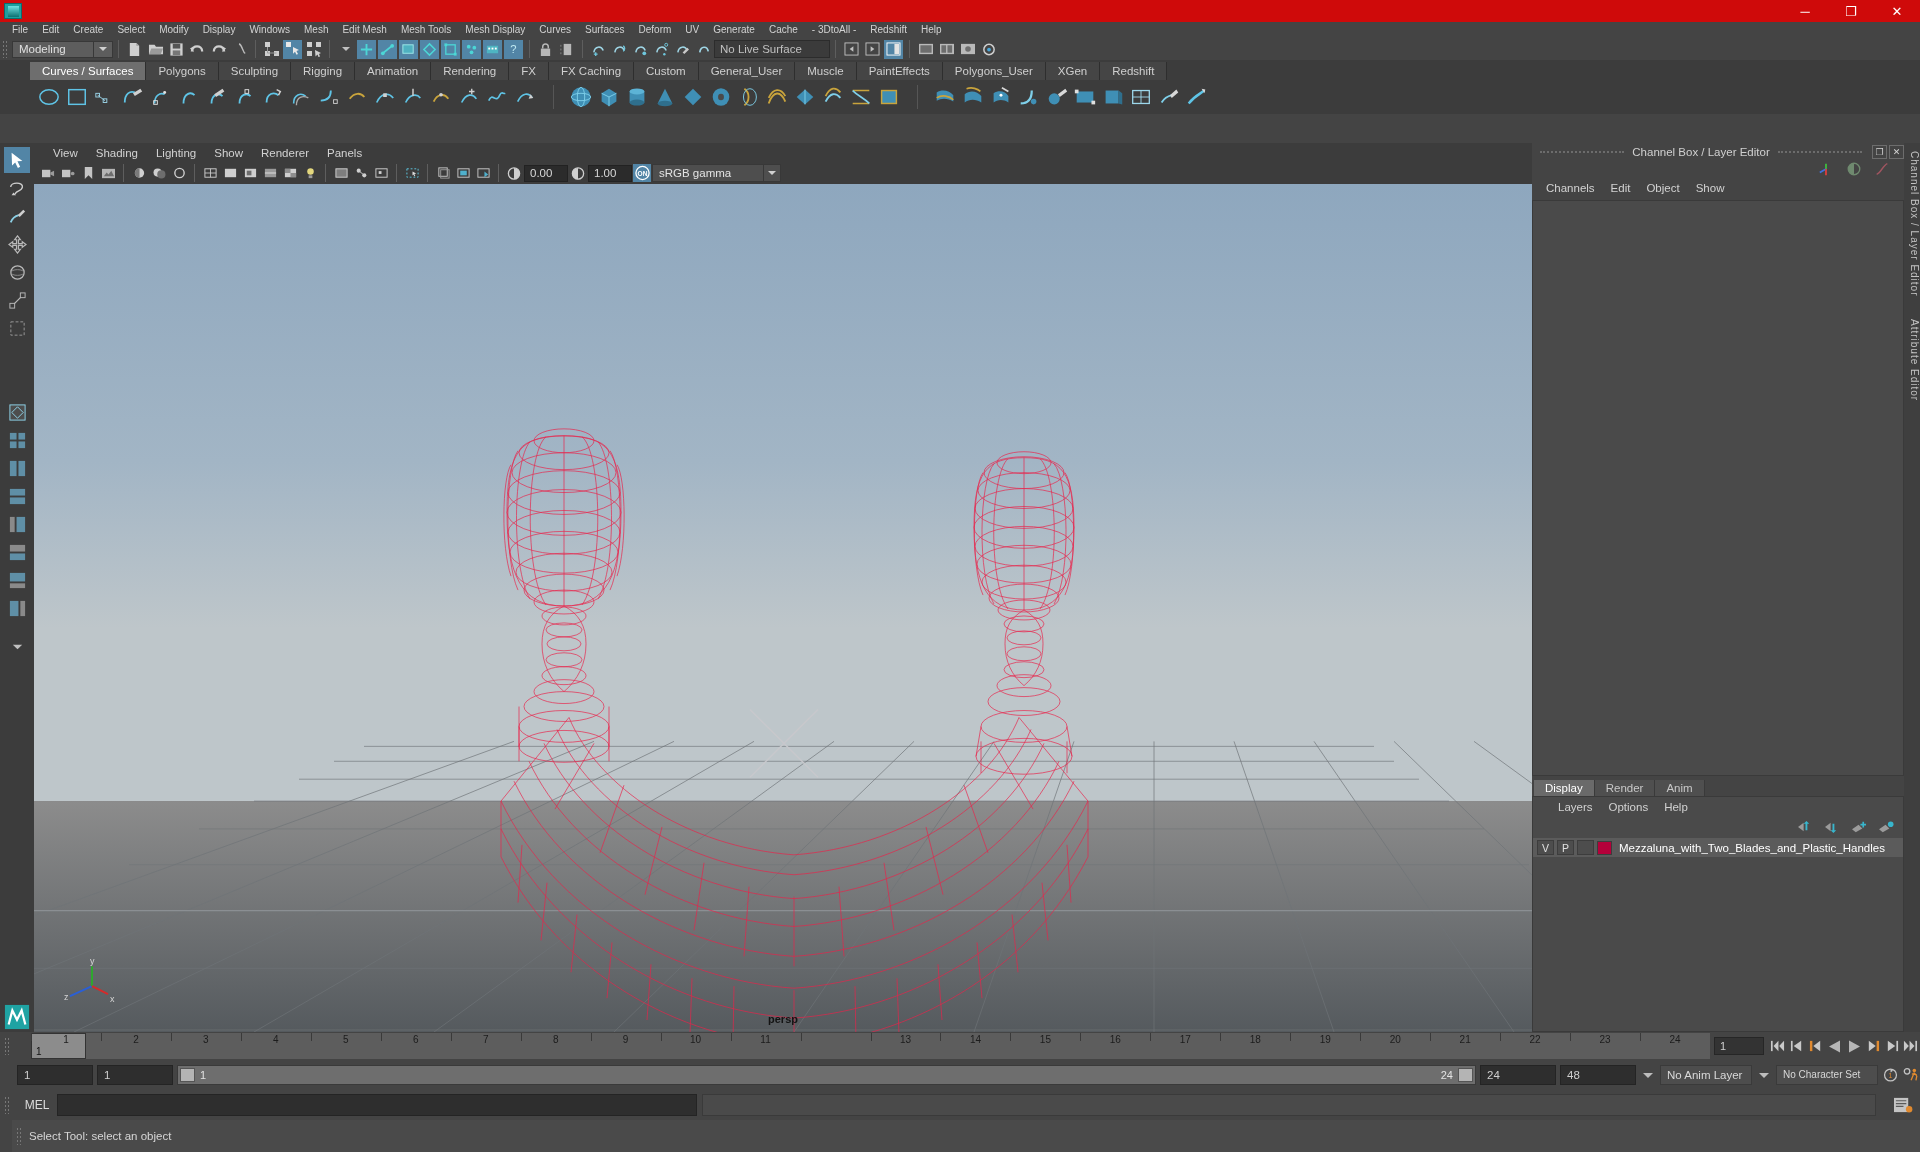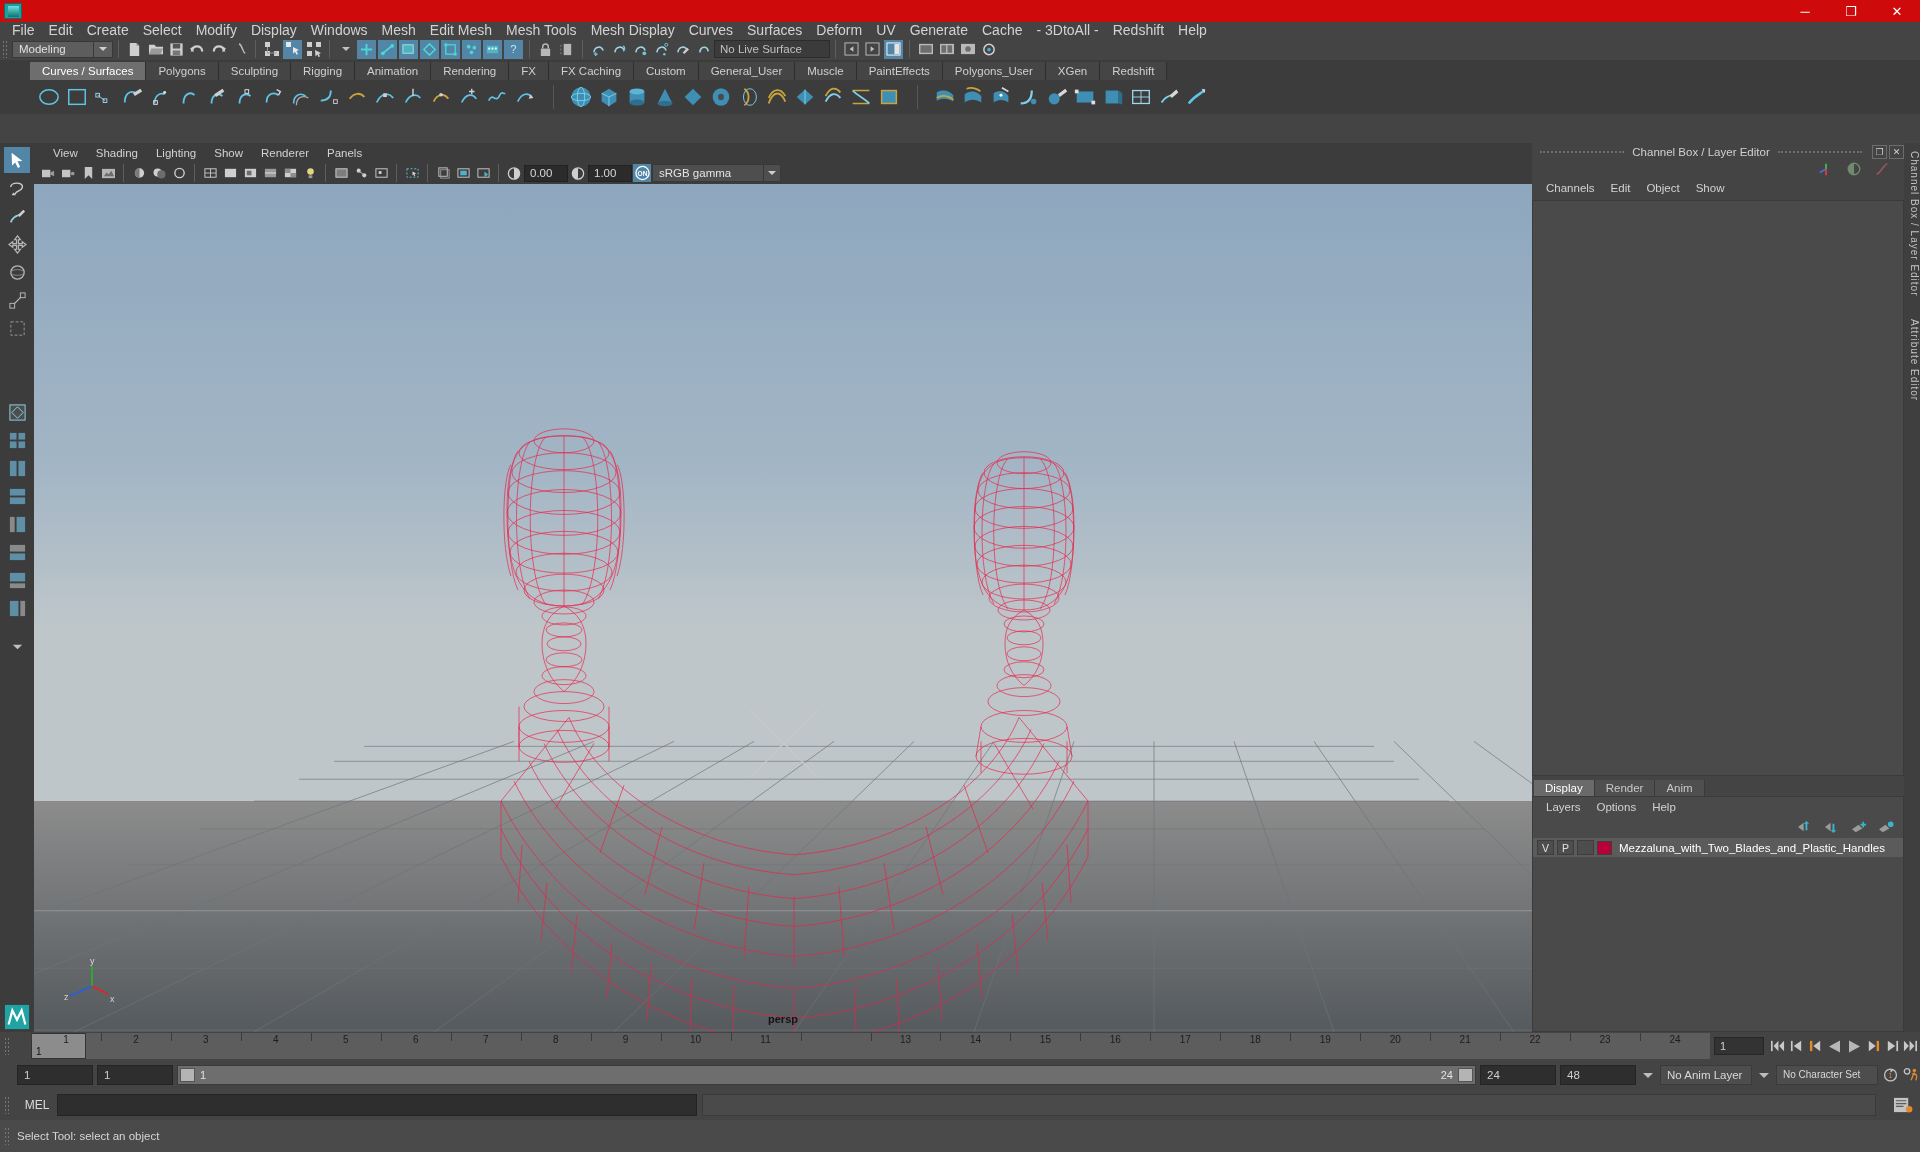--- a/index.html
+++ b/index.html
@@ -12,21 +12,21 @@
   
   .titlebar{height:22px;background:#cf0a0a;display:flex;align-items:center;position:relative;}
   .tb-icon{width:18px;height:16px;margin:0 6px 0 4px;background:#1f9e9e;border:1px solid #0d6b6b;position:relative;flex:none;}
   .tb-icon::after{content:"";position:absolute;left:3px;top:2px;width:11px;height:11px;
      background:linear-gradient(#6fe0e0,#0d7272);}
   .tb-title{color:#ffffff;font-size:12.5px;white-space:nowrap;overflow:hidden;}
   .tb-btns{position:absolute;right:0;top:0;height:22px;display:flex;}
   .tb-btn{width:46px;height:22px;display:flex;align-items:center;justify-content:center;color:#fff;font-size:13px;}
   
   .menubar{height:16px;background:#444444;display:flex;align-items:center;padding-left:5px;}
-  .menubar .mi{font-size:14px;color:#d2d2d2;padding:0 7px;line-height:16px;white-space:nowrap;}
+  .menubar .mi{font-size:10px;color:#d2d2d2;padding:0 7px;line-height:16px;white-space:nowrap;}
   
   .statusline{height:22px;background:#444444;display:flex;align-items:center;padding-left:2px;gap:0px;}
   .grip{width:7px;height:18px;background:
       radial-gradient(circle,#777 0.8px,transparent 1px) 0 0/3px 4px;flex:none;margin-right:3px;}
   .mode-sel{width:82px;height:17px;background:#5d5d5d;border:1px solid #383838;color:#e0e0e0;
      font-size:11.5px;line-height:15px;padding-left:6px;flex:none;}
   .mode-arrow{width:19px;height:17px;background:#5d5d5d;border:1px solid #383838;border-left:none;
      flex:none;display:flex;align-items:center;justify-content:center;}
   .mode-arrow i{border-left:4px solid transparent;border-right:4px solid transparent;border-top:4px solid #cfcfcf;}
   .divider{width:1px;height:18px;background:#5e5e5e;margin:0 5px;flex:none;}
@@ -74,21 +74,21 @@
   .rp-wbtn{width:15px;height:14px;border:1px solid #6d6d6d;margin-left:2px;display:flex;
      align-items:center;justify-content:center;font-size:9px;color:#d5d5d5;}
   .rp-menu{height:20px;display:flex;align-items:center;padding-left:6px;}
   .rp-menu .mi{font-size:11.5px;color:#d2d2d2;padding:0 8px;}
   .channelbox{flex:1;margin:2px 0 0 0;background:#4a4a4a;border:1px solid #3a3a3a;}
   .layertabs{height:17px;display:flex;align-items:flex-end;padding-left:2px;margin-top:3px;}
   .ltab{height:16px;line-height:16px;padding:0 11px;font-size:11.5px;background:#4f4f4f;color:#c8c8c8;
      border-right:1px solid #3a3a3a;}
   .ltab.active{background:#6a6a6a;color:#fff;}
   .layerbody{height:236px;background:#4a4a4a;border:1px solid #3a3a3a;}
-  .layermenu{height:19px;display:flex;align-items:center;padding-left:5px;}
+  .layermenu{height:19px;display:flex;align-items:center;padding-left:17px;}
   .layermenu .mi{font-size:11.5px;color:#d2d2d2;padding:0 8px;}
   .layerbtns{height:22px;display:flex;align-items:center;justify-content:flex-end;padding-right:8px;gap:10px;}
   .layerrow{height:19px;background:#5b5b5b;display:flex;align-items:center;padding-left:4px;gap:3px;}
   .vp-box{width:17px;height:15px;border:1px solid #3d3d3d;background:#4d4d4d;color:#e0e0e0;
      font-size:10.5px;display:flex;align-items:center;justify-content:center;}
   .swatch{width:15px;height:14px;background:#b5003a;border:1px solid #3d3d3d;}
   .layername{font-size:11.5px;color:#ffffff;margin-left:4px;}
   .sidetab{position:absolute;right:0;top:143px;width:16px;bottom:120px;background:#3f3f3f;}
   .vtxt{writing-mode:vertical-rl;font-size:10px;color:#c2c2c2;padding-top:8px;letter-spacing:1px;text-align:center;width:16px;}
   
@@ -115,21 +115,21 @@
      font-size:11.5px;line-height:18px;padding-left:6px;flex:none;}
   .charset{width:102px;height:20px;background:#4d4d4d;border:1px solid #3a3a3a;color:#d8d8d8;
      font-size:10px;line-height:18px;padding-left:6px;flex:none;}
   
   .cmdbar{position:absolute;left:0;right:0;bottom:32px;height:30px;background:#444;display:flex;align-items:center;padding-left:17px;}
   .mellabel{width:40px;font-size:12px;color:#dcdcdc;text-align:center;flex:none;}
   .cmdinput{width:640px;height:22px;background:#2e2e2e;border:1px solid #242424;flex:none;}
   .cmdresult{flex:1;height:22px;background:#4a4a4a;border:1px solid #3a3a3a;margin-left:5px;margin-right:44px;}
   .cmdbtn{position:absolute;right:6px;width:22px;height:22px;display:flex;align-items:center;justify-content:center;}
   
-  .helpbar{position:absolute;left:0;right:0;bottom:0;height:32px;background:#4a4a4a;display:flex;align-items:center;padding-left:17px;}
+  .helpbar{position:absolute;left:12px;right:0;bottom:0;height:32px;background:#4a4a4a;display:flex;align-items:center;padding-left:17px;}
   .helptext{font-size:11.5px;color:#d6d6d6;}
 </style>
 </head>
 <body>
 
 <div class="titlebar">
   <div class="tb-icon"></div>
   <div class="tb-btns">
     <div class="tb-btn">─</div>
     <div class="tb-btn">❐</div>

